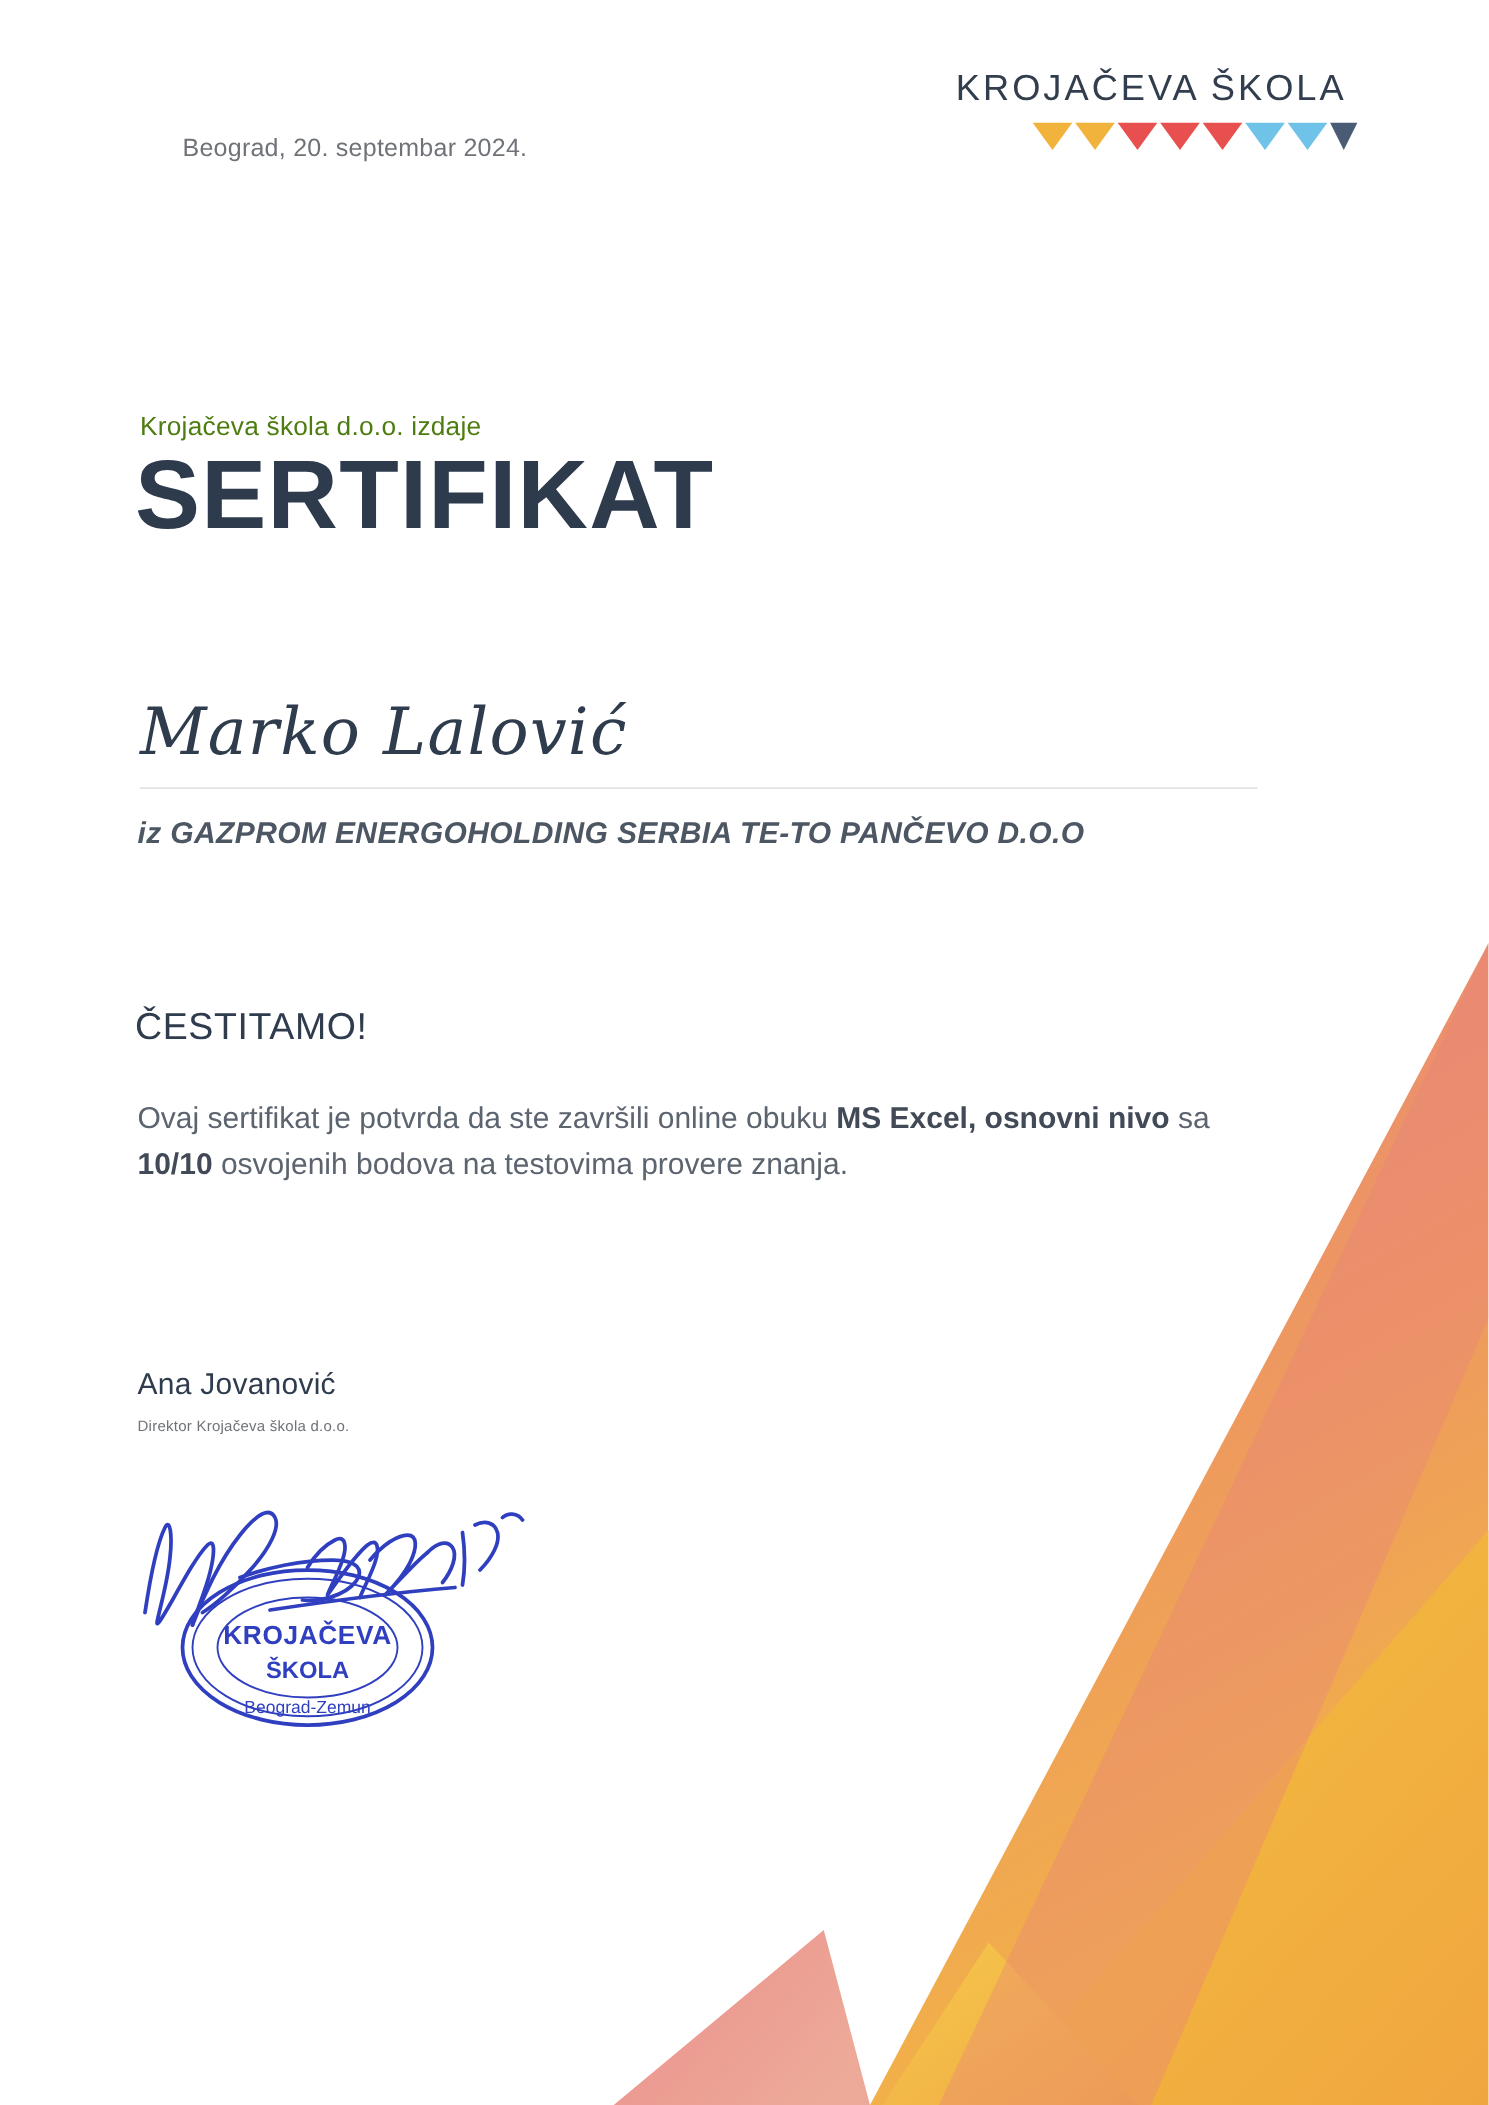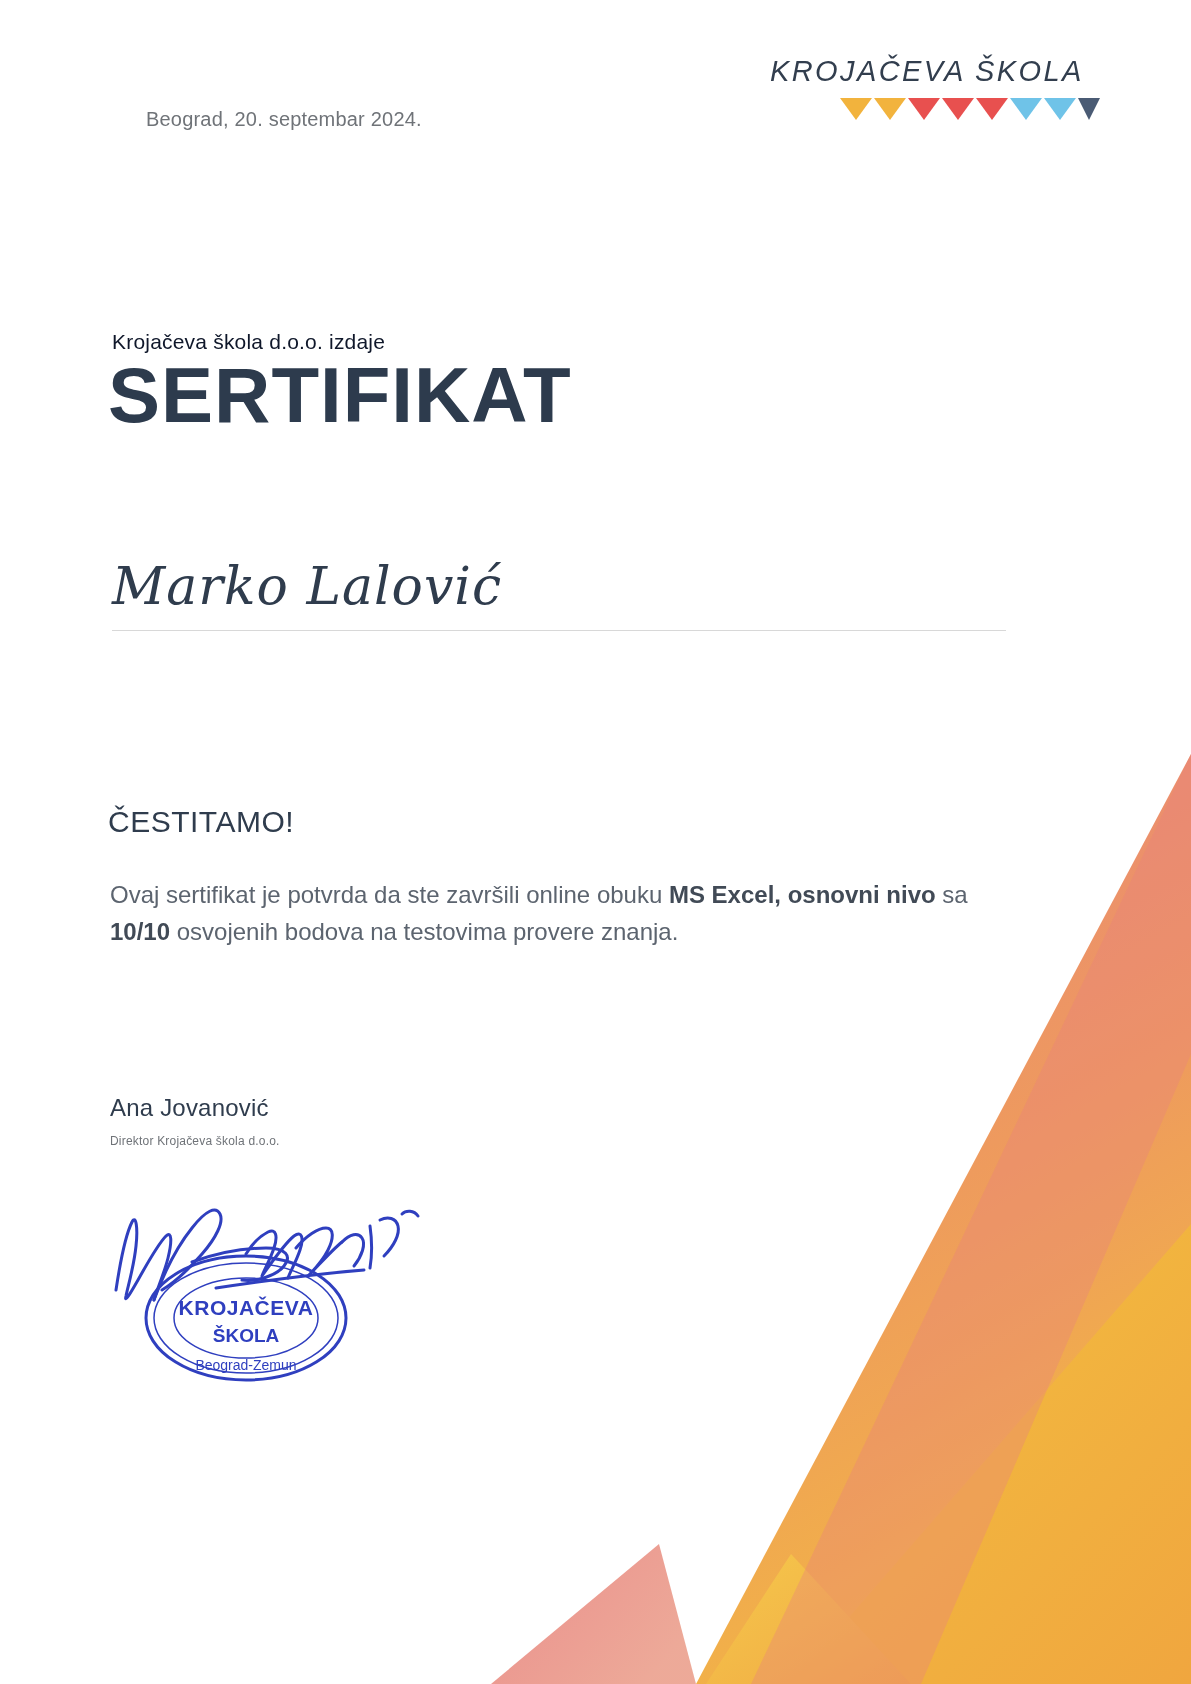--- a/index.html
+++ b/index.html
@@ -34,25 +34,24 @@
     left: 112px;
     top: 108px;
     font-size: 20px;
     color: #6f7378;
     letter-spacing: 0.2px;
     margin-left: 34px;
   }
 
   .logo {
     position: absolute;
-    right: 91px;
+    right: 105px;
     top: 55px;
     width: 330px;
-    text-align: left;
-    font-style: italic;
+    text-align: center;
   }
   .logo-word {
     font-size: 29px;
     letter-spacing: 2.4px;
     color: #323e4e;
     font-weight: 400;
     white-space: nowrap;
   }
   .logo-bars {
     margin-top: 10px;
@@ -61,21 +60,21 @@
     justify-content: flex-end;
     align-items: flex-start;
   }
 
   
   .issuer {
     position: absolute;
     left: 112px;
     top: 330px;
     font-size: 21px;
-    color: #0f172a;
+    color: #4d7c0f;
     letter-spacing: 0.2px;
   }
   .cert-title {
     position: absolute;
     left: 108px;
     top: 355px;
     font-size: 78px;
     font-weight: bold;
     color: #2d3b4d;
     letter-spacing: 1px;
@@ -213,20 +212,21 @@
         <polygon points="238,0 260,0 249,22" fill="#4a5b74"></polygon>
       </svg>
     </div>
   </div>
 
   <div class="issuer">Krojačeva škola d.o.o. izdaje</div>
   <div class="cert-title">SERTIFIKAT</div>
 
   <div class="recipient-name">Marko Lalović</div>
   <div class="name-rule"></div>
+  <div class="recipient-company">iz GAZPROM ENERGOHOLDING SERBIA TE-TO PANČEVO D.O.O</div>
 
   <div class="congrats">ČESTITAMO!</div>
   <div class="body-text">
     <span>Ovaj sertifikat je potvrda da ste završili online obuku </span><b>MS Excel, osnovni nivo</b><span> sa </span><b>10/10</b><span> osvojenih bodova na testovima provere znanja.</span>
   </div>
 
   <div class="signer-name">Ana Jovanović</div>
   <div class="signer-role">Direktor Krojačeva škola d.o.o.</div>
 
   <svg class="signature-art" viewBox="0 0 380 230">

